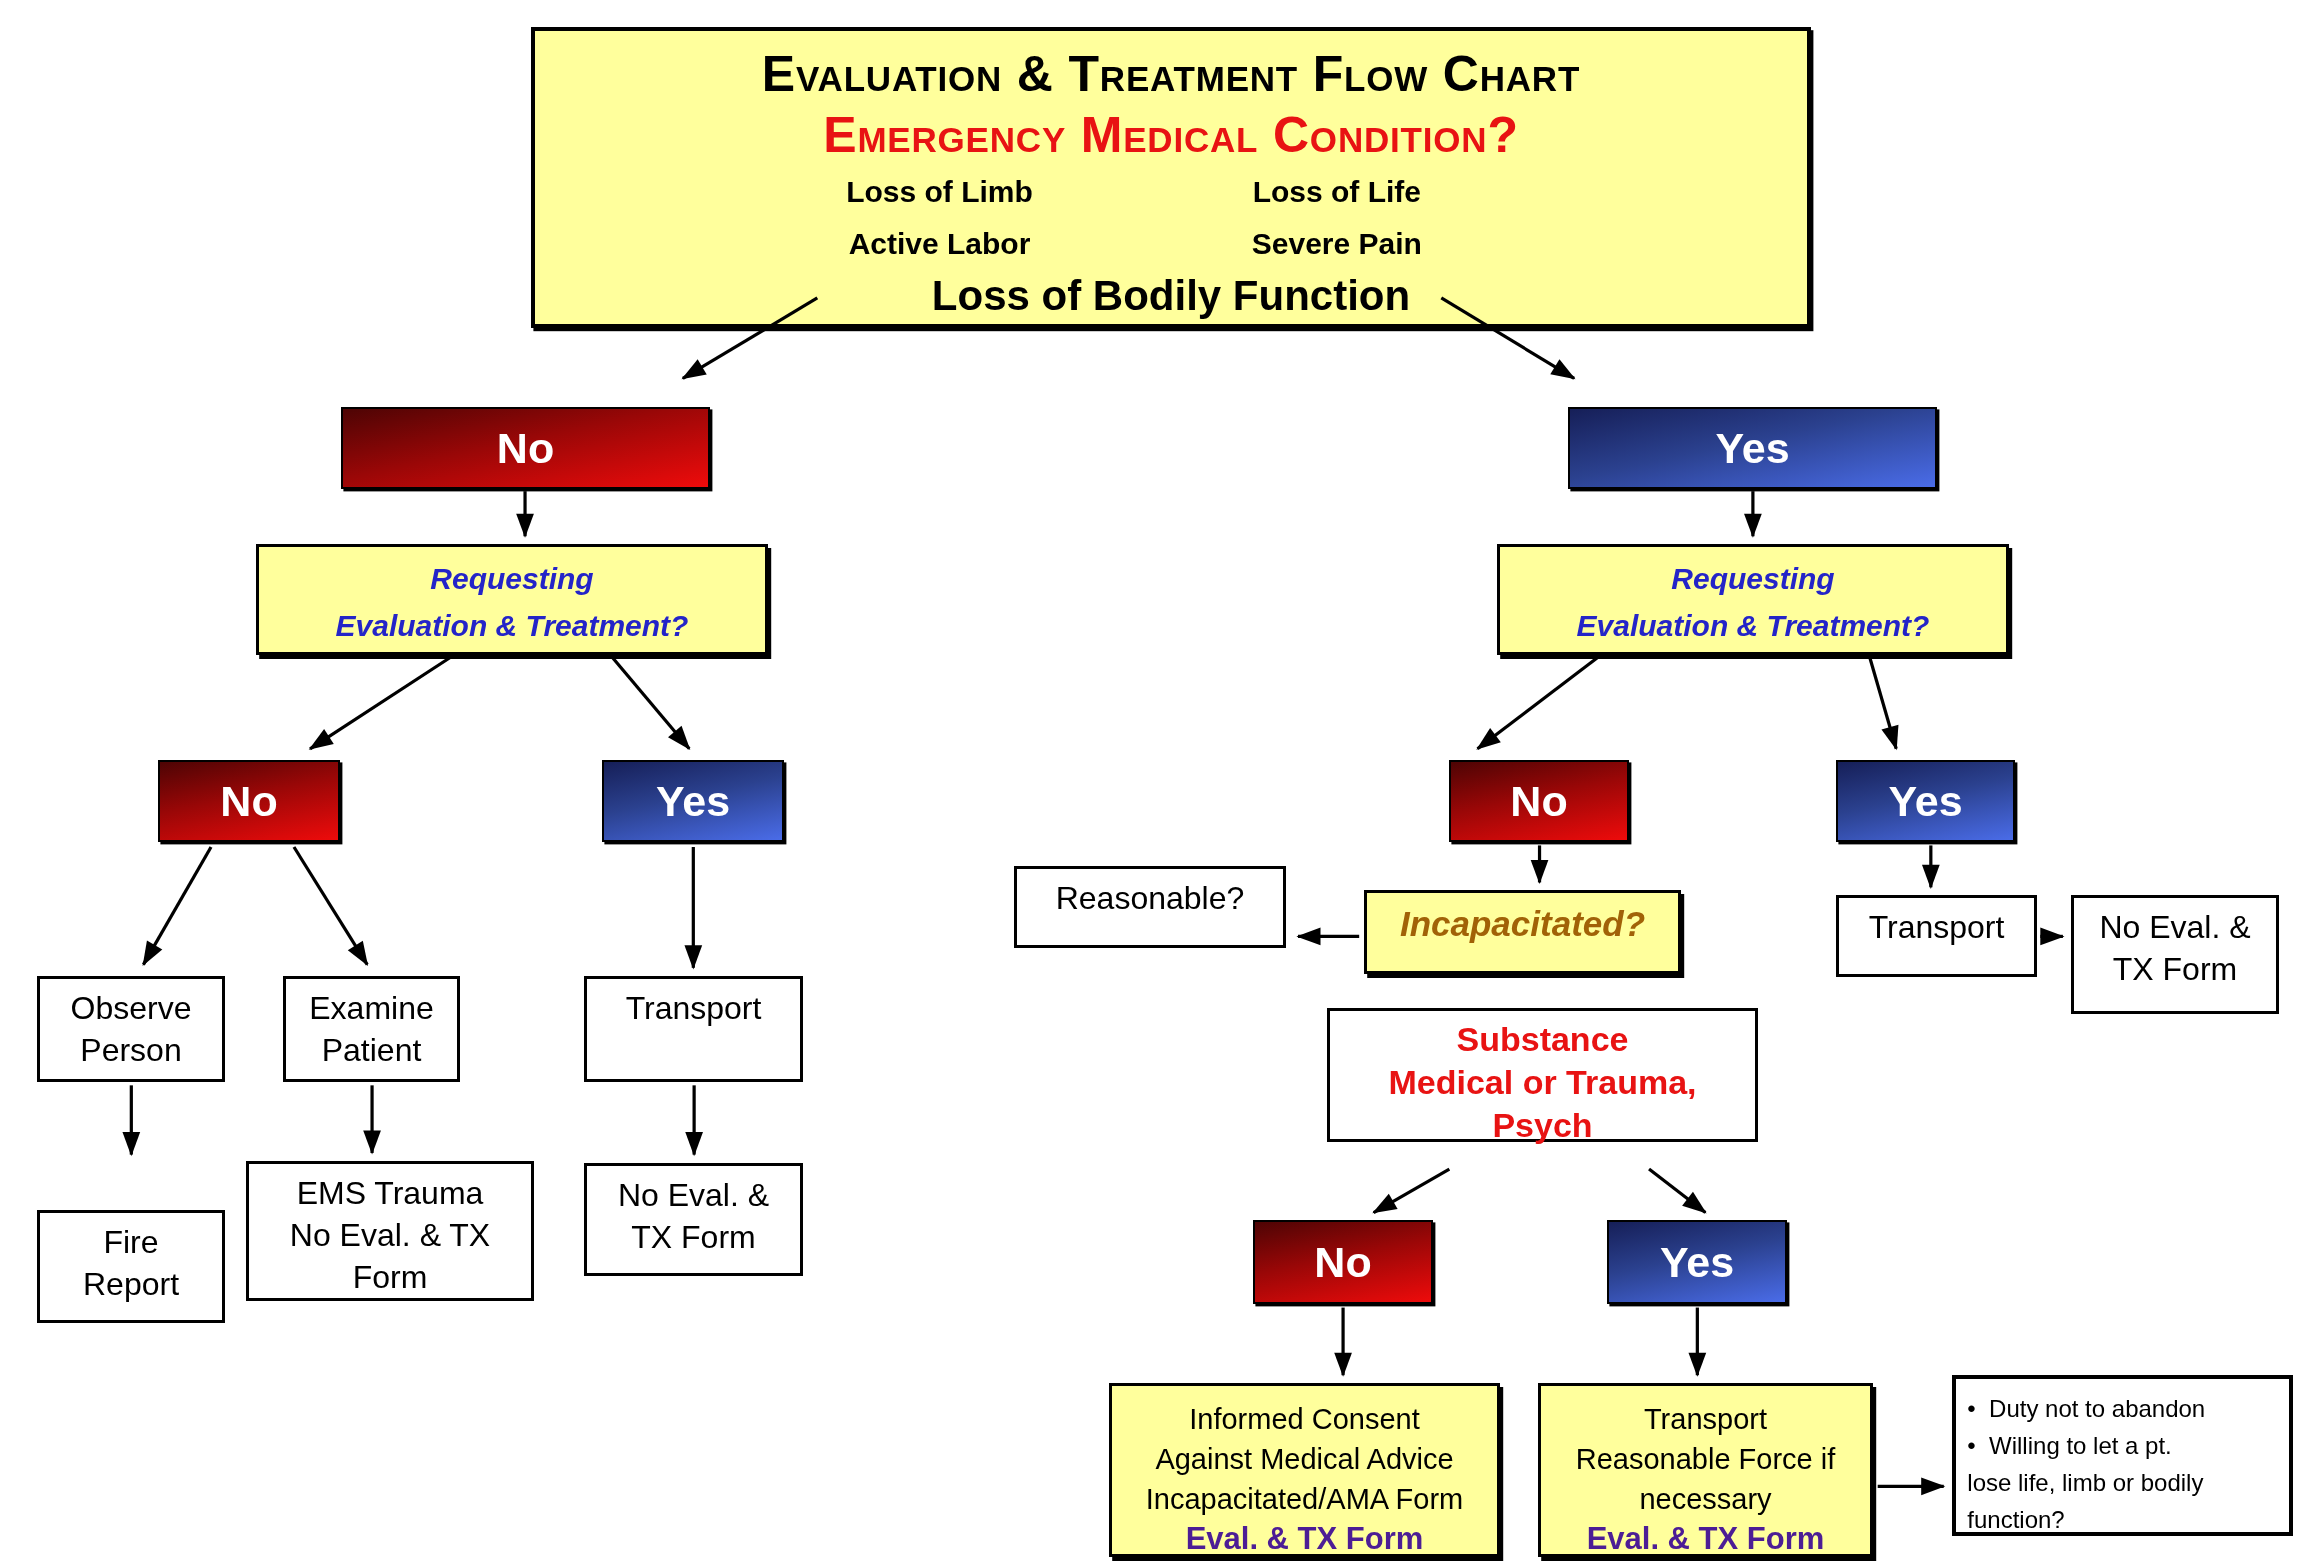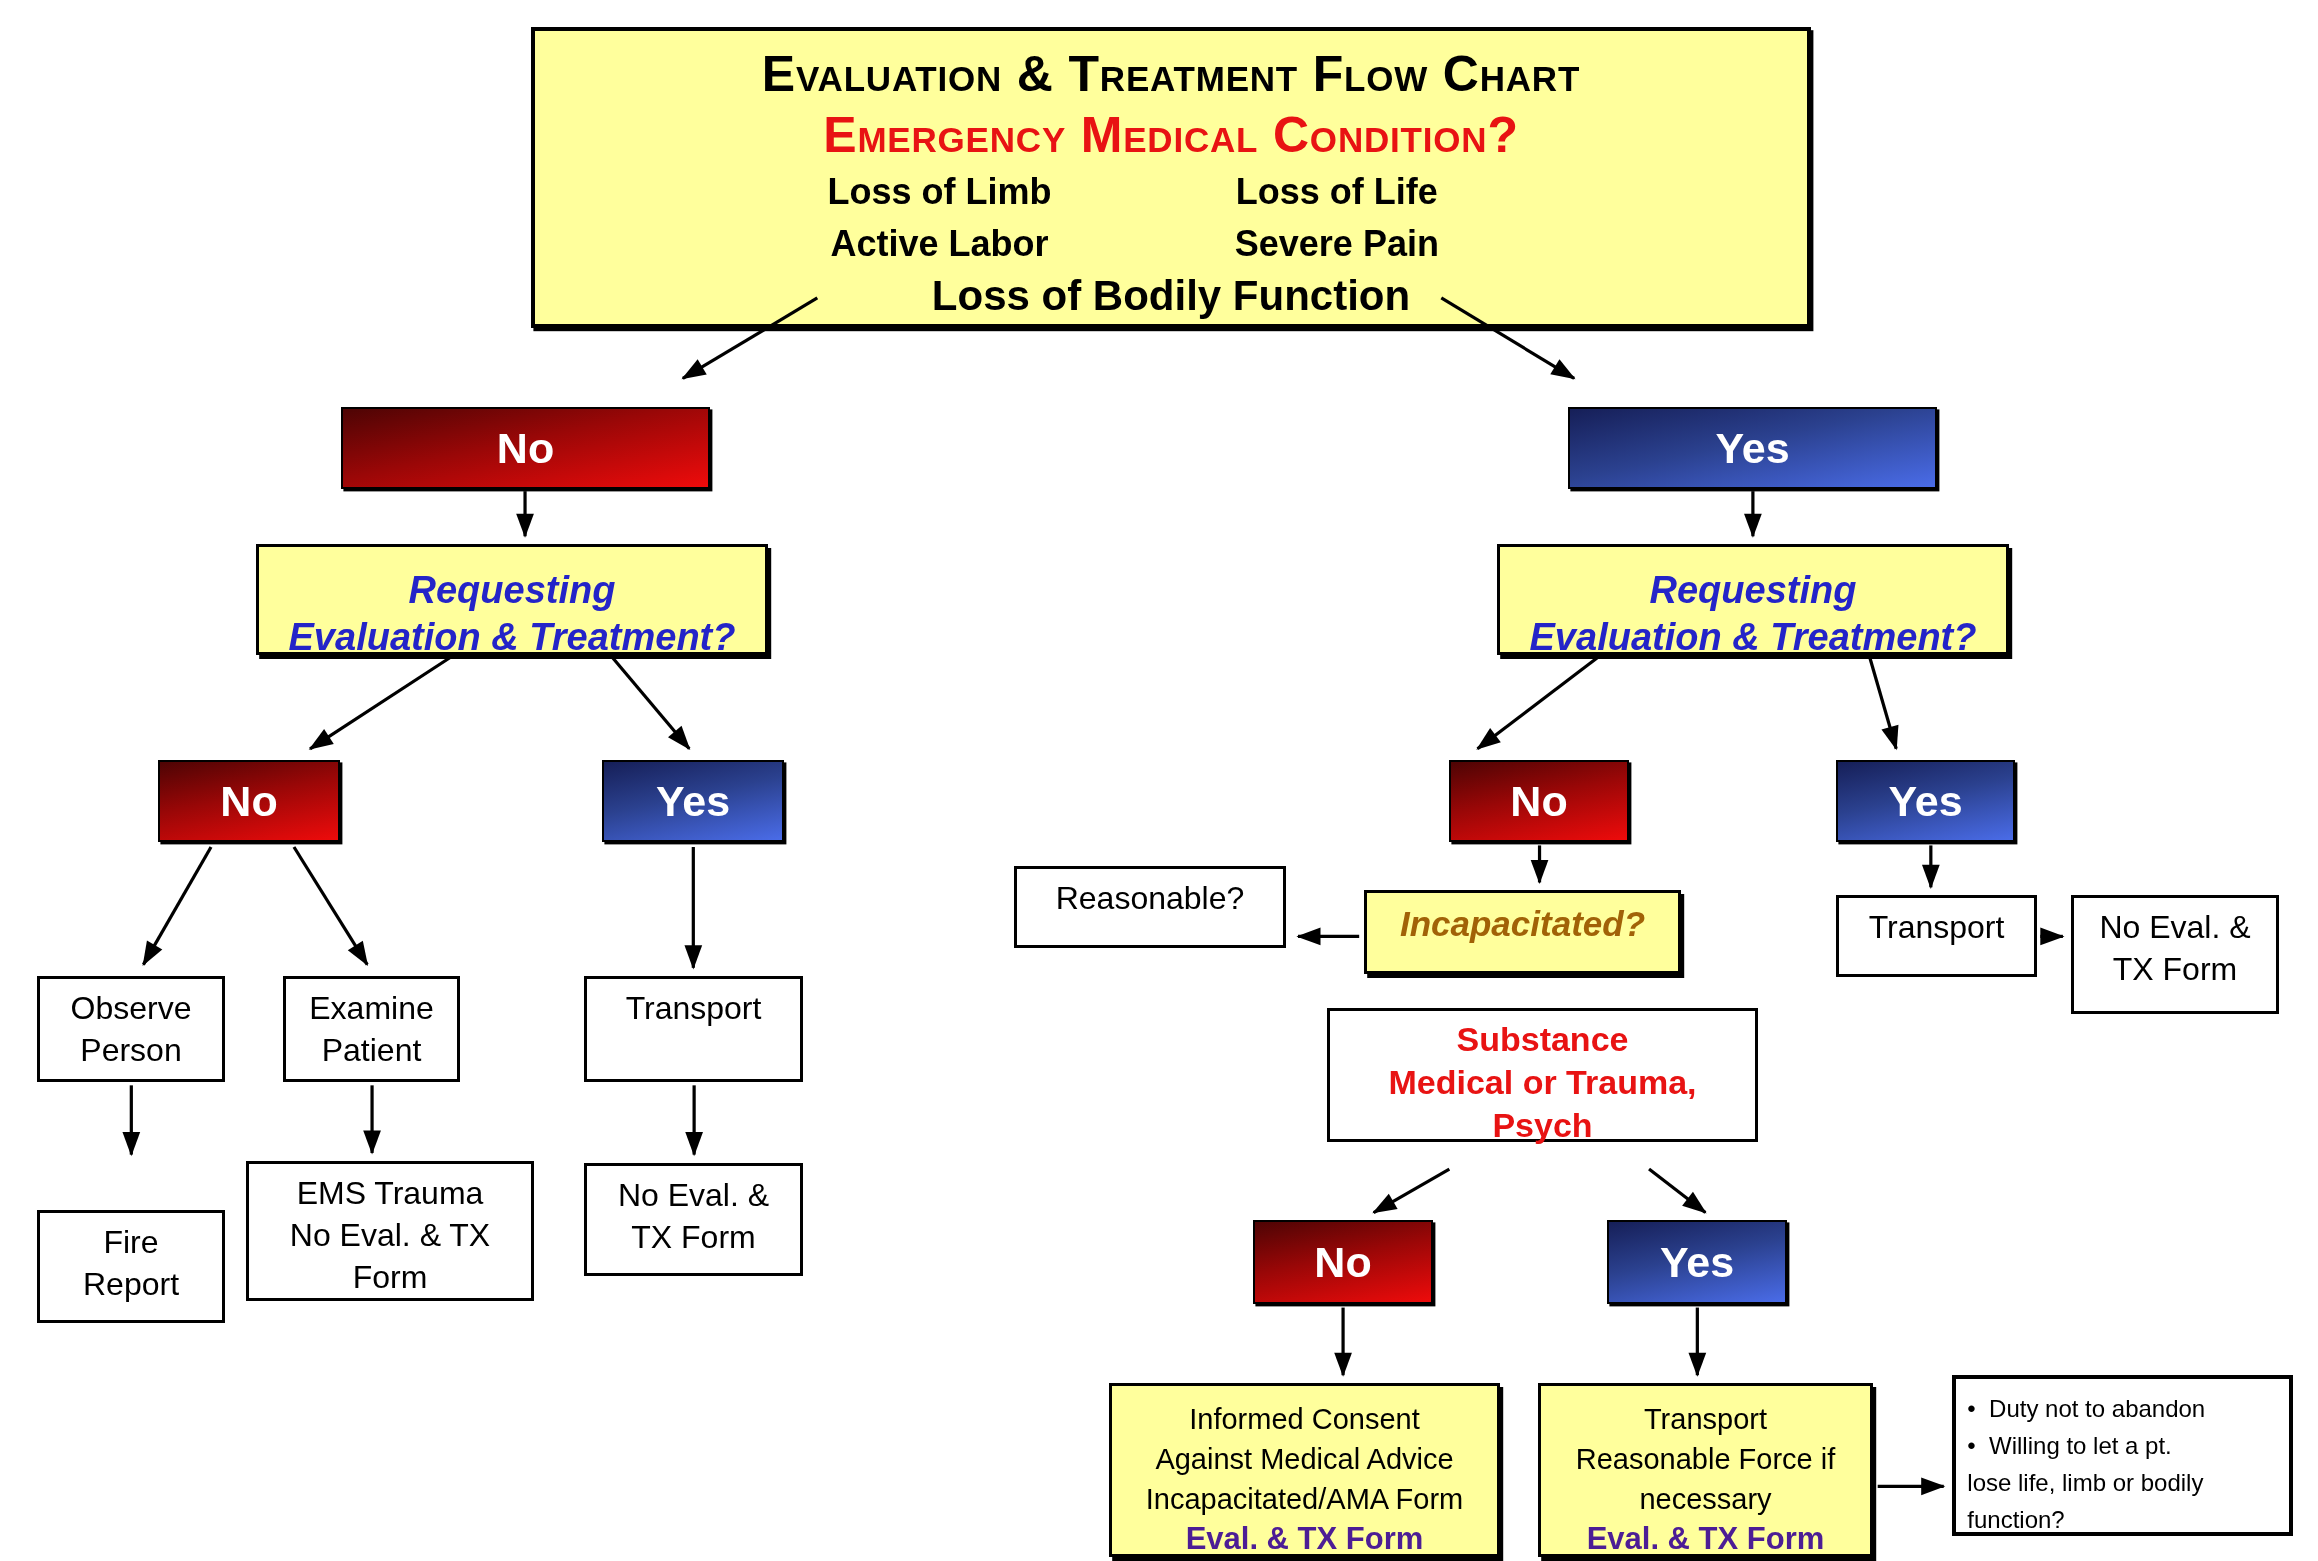--- a/index.html
+++ b/index.html
@@ -15,25 +15,25 @@
   .blue-grad{background:linear-gradient(168deg,#161f58 0%,#2b418f 45%,#4a6ce8 100%);
              border-width:2.4px;box-shadow:2.4px 2.4px 0 #000;}
   .white{background:#ffffff;}
 
   .nv{display:flex;align-items:center;justify-content:center;
       color:#ffffff;font-size:43px;font-weight:bold;}
 
   .title-box{border-width:4px;box-shadow:2.4px 3.2px 0 #000;padding-top:13px;}
   .title-line{font-weight:bold;font-variant:small-caps;font-size:50px;line-height:61px;letter-spacing:0.8px;}
   .title-red{color:#e81313;}
-  .cond{font-weight:bold;font-size:36px;line-height:52px;}
+  .cond{font-weight:bold;font-size:30px;line-height:52px;}
   .cond-grid{display:grid;grid-template-columns:45% 26%;margin-left:12%;}
   .cond-bottom{font-weight:bold;font-size:42px;line-height:52px;}
 
-  .req{color:#2424c8;font-weight:bold;font-style:italic;font-size:38px;line-height:47px;padding-top:20px;}
+  .req{color:#2424c8;font-weight:bold;font-style:italic;font-size:30px;line-height:47px;padding-top:8px;}
   .incap{color:#a16207;font-weight:bold;font-style:italic;font-size:35px;padding-top:11.3px;}
 
   .plain{font-size:32px;line-height:42px;padding-top:8px;}
   .substance{color:#e81313;font-weight:bold;font-size:34px;line-height:43px;padding-top:7px;}
 
   .form{font-size:29px;line-height:40px;padding-top:13px;}
   .form .highlight{color:#4c1d95;font-weight:bold;font-size:31px;}
 
   .duty{border-width:4px;font-size:24px;line-height:37px;text-align:left;padding:11.3px 11.3px;}
   .duty .bullet::before{content:"\2022\00a0\00a0";}

